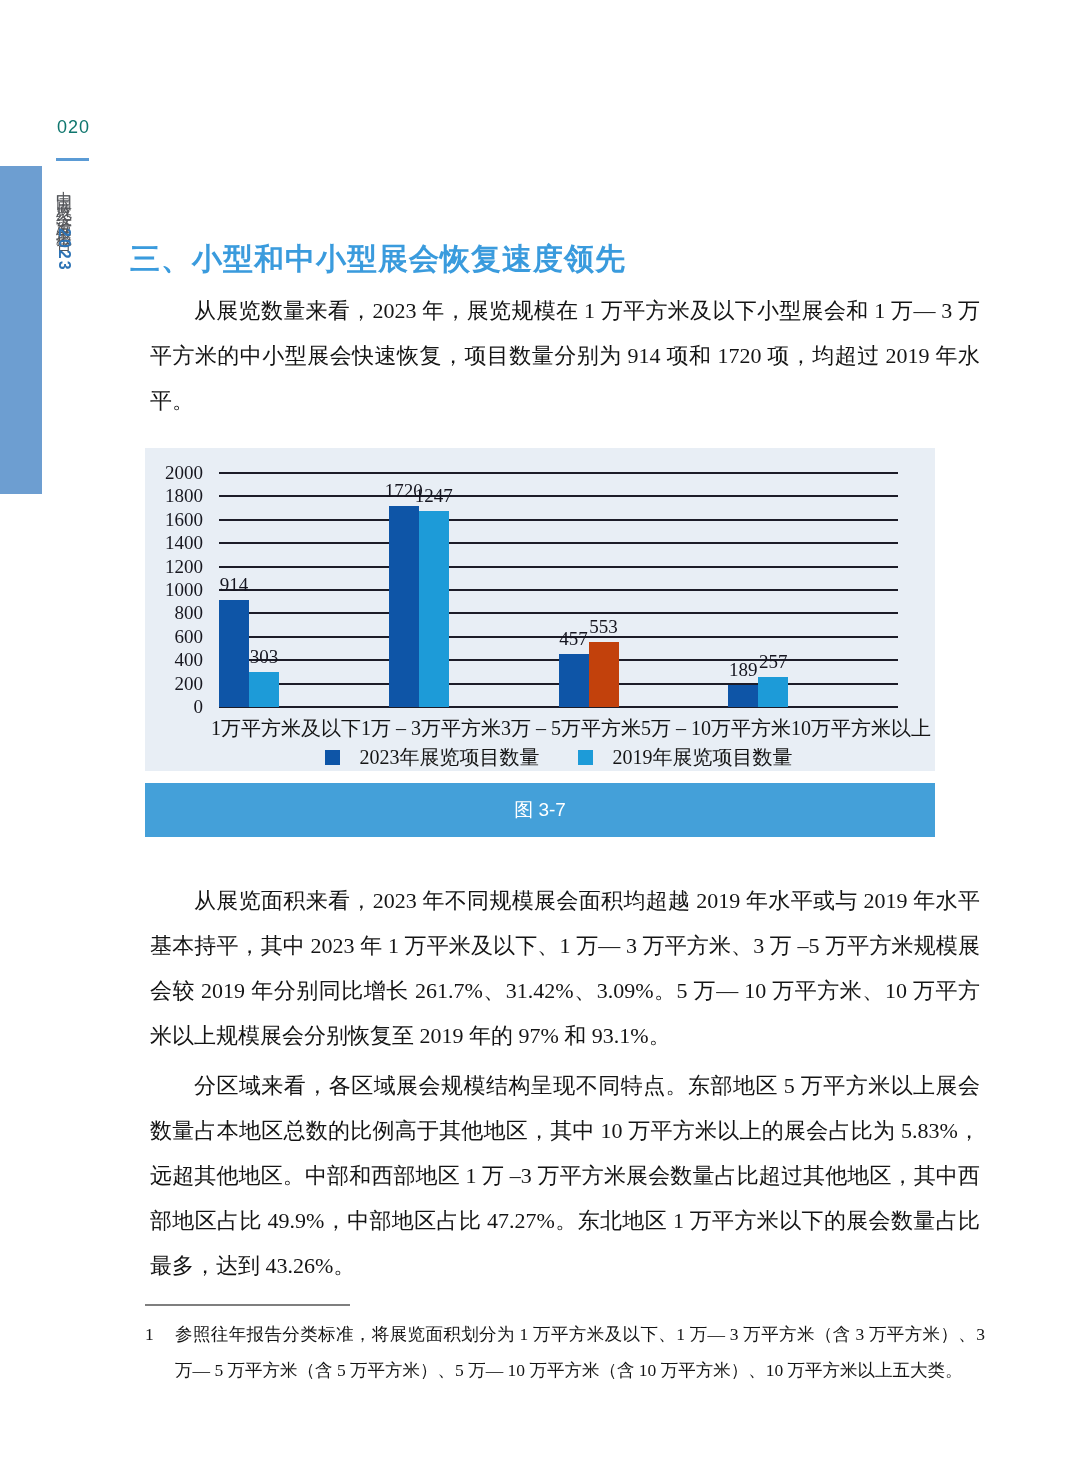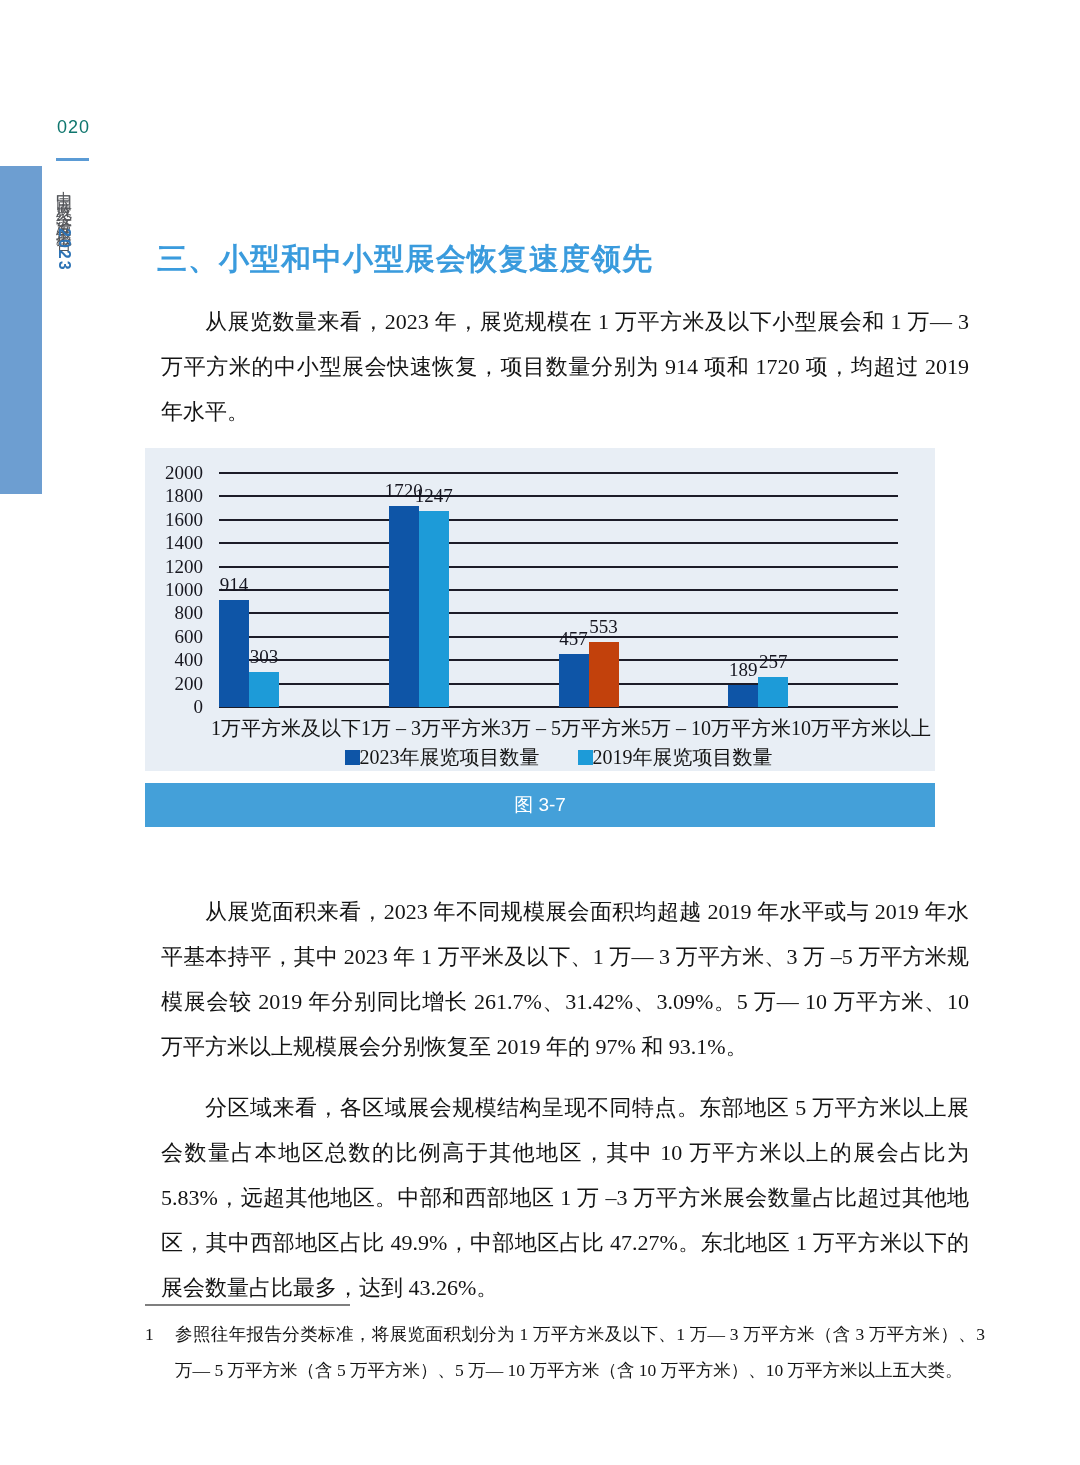--- a/index.html
+++ b/index.html
@@ -27,30 +27,30 @@
   }
   .sidebar-title{
     position:absolute;left:53px;top:178px;height:260px;
     writing-mode:vertical-rl;
     font-family:"Liberation Sans","DejaVu Sans",sans-serif;
     font-size:16px;letter-spacing:5px;color:#54565a;
   }
   .sidebar-title .year{color:#2d73b5;font-weight:bold;letter-spacing:2px;}
   
   .section-heading{
-    position:absolute;left:157px;top:214px;width:840px;
+    position:absolute;left:130px;top:214px;width:840px;
     font-family:Liberation Sans, sans-serif;
     font-size:30px;font-weight:bold;color:#3a9bdd;letter-spacing:1px;
   }
   
   .bodytext{
     position:absolute;left:145px;width:840px;
     font-size:22px;line-height:45px;text-align:justify;color:#141414;
   }
-  .bodytext p{margin:16px;text-indent:2em;font-family:Liberation Serif, serif;}
+  .bodytext p{margin:5px;text-indent:2em;font-family:Liberation Serif, serif;}
   .para1{top:283px;}
   .flow2{top:873px;}
   
   .chart-box{
     position:absolute;left:145px;top:448px;width:790px;height:323px;
     background:#e8eef5;
   }
   .chart-y-axis{
     position:absolute;left:0;top:25px;width:66px;height:234px;
   }
@@ -79,26 +79,26 @@
     display:flex;
   }
   .cat-label{
     flex:1;text-align:center;font-size:20px;color:#141414;
     white-space:nowrap;line-height:28px;
   }
   .chart-legend{
     position:absolute;left:74px;top:296px;width:679px;
     display:flex;justify-content:center;gap:38px;
   }
-  .legend-item{display:flex;align-items:center;gap:0;}
+  .legend-item{display:flex;align-items:center;gap:20px;}
   .legend-swatch{width:15px;height:15px;display:inline-block;}
   .legend-text{font-size:20px;color:#141414;}
   
   .caption-bar{
-    position:absolute;left:145px;top:783px;width:790px;height:44px;
+    position:absolute;left:145px;top:783px;width:790px;height:54px;
     background:#44a0d9;color:#ffffff;
     display:flex;align-items:center;justify-content:center;gap:14px;
     font-family:"Liberation Sans","DejaVu Sans",sans-serif;
     font-size:19px;
   }
   .caption-bar sup{font-size:12px;position:relative;top:-2px;margin-left:2px;}
   
   .footnote-rule{
     position:absolute;left:145px;top:1304px;width:205px;height:2px;
     background:#7f7f7f;

